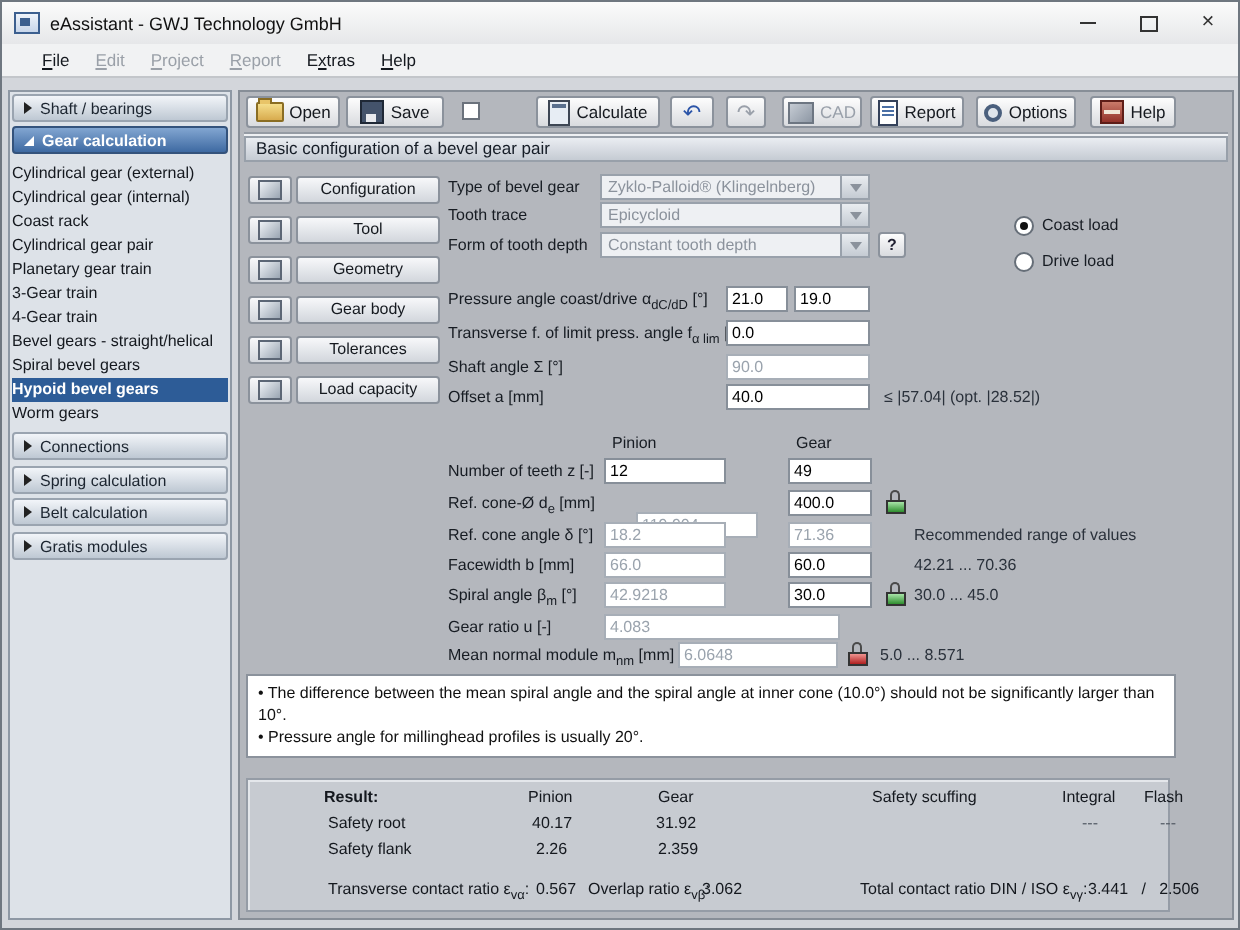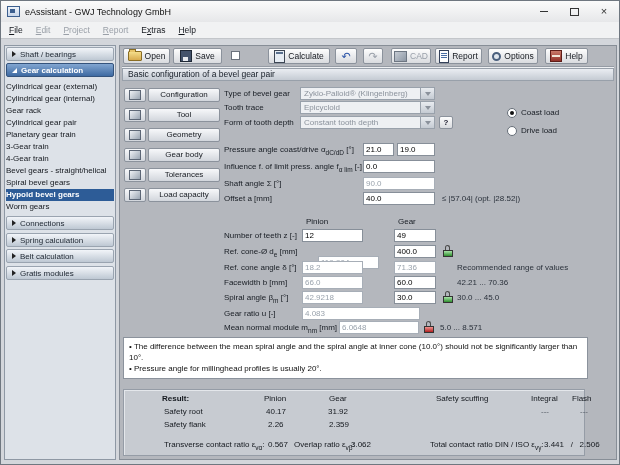--- a/index.html
+++ b/index.html
@@ -11,21 +11,21 @@
   .appicon{width:13px;height:11px;margin:0 5px 0 6px;background:linear-gradient(#eef3fa,#c8d6ea);border:1px solid #3c5f8f;box-sizing:border-box;position:relative;}
   .appicon::after{content:"";position:absolute;left:2px;top:2px;width:5px;height:4px;background:#3c5f8f;}
   .wtitle{font-size:9px;color:#111;}
   .winbtns{margin-left:auto;display:flex;height:100%;}
   .wbtn{width:30px;height:100%;display:flex;align-items:center;justify-content:center;color:#333;}
   .glyph-min{width:8px;height:1px;background:#333;}
   .glyph-max{width:7px;height:6px;border:1px solid #333;}
   .glyph-close{font-size:11px;line-height:1;}
 
   
-  .menubar{position:absolute;left:0;top:21px;right:0;height:16px;background:#f1f2f3;border-bottom:1px solid #c3c6ca;display:flex;align-items:center;padding-left:8px;gap:13px;font-size:8.5px;}
+  .menubar{position:absolute;left:0;top:21px;right:0;height:16px;background:#f1f2f3;border-bottom:1px solid #c3c6ca;display:flex;align-items:center;padding-left:20px;gap:13px;font-size:8.5px;}
   .mitem{color:#15191f;}
   .mitem u{text-decoration:underline;}
   .mitem.dis{color:#9aa0a8;text-align:right;}
 
   
   .content{position:absolute;left:0;top:38px;right:0;bottom:0;background:#d3d6db;}
 
   
   .sidebar{position:absolute;left:3px;top:6px;width:112px;height:415px;background:#dde2e8;border:1px solid #8e98a4;box-sizing:border-box;}
   .shead{position:absolute;left:1px;width:108px;height:14px;box-sizing:border-box;background:linear-gradient(#f2f5f9,#bec8d3);border:1px solid #9aa4b0;border-radius:2px;display:flex;align-items:center;padding-left:5px;gap:4px;color:#1c2530;}
@@ -130,21 +130,21 @@
       <div class="shead" style="top:1px">
         <span class="tri-r"></span>
         <span>Shaft / bearings</span>
       </div>
       <div class="shead blue" style="top:17px">
         <span class="tri-exp"></span>
         <span>Gear calculation</span>
       </div>
       <div class="sitem" style="top:35px">Cylindrical gear (external)</div>
       <div class="sitem" style="top:47px">Cylindrical gear (internal)</div>
-      <div class="sitem" style="top:59px">Gear rack</div>
+      <div class="sitem" style="top:59px">Coast rack</div>
       <div class="sitem" style="top:71px">Cylindrical gear pair</div>
       <div class="sitem" style="top:83px">Planetary gear train</div>
       <div class="sitem" style="top:95px">3-Gear train</div>
       <div class="sitem" style="top:107px">4-Gear train</div>
       <div class="sitem" style="top:119px">Bevel gears - straight/helical</div>
       <div class="sitem" style="top:131px">Spiral bevel gears</div>
       <div class="sitem sel" style="top:143px">Hypoid bevel gears</div>
       <div class="sitem" style="top:155px">Worm gears</div>
       <div class="shead" style="top:170px">
         <span class="tri-r"></span>
@@ -247,21 +247,21 @@
 
       <span class="radio on" style="left:387px;top:62px"></span>
       <span class="rlbl" style="left:401px;top:62px">Coast load</span>
       <span class="radio" style="left:387px;top:80px"></span>
       <span class="rlbl" style="left:401px;top:80px">Drive load</span>
 
       <span class="lbl" style="top:97px"><span>Pressure angle coast/drive α</span><sub>dC/dD</sub><span> [°]</span></span>
       <input class="fld" style="left: 243px; top: 97px; width: 31px;" readonly="" value="21.0">
       <input class="fld" style="left: 277px; top: 97px; width: 38px;" readonly="" value="19.0">
 
-      <span class="lbl" style="top:114px"><span>Influence f. of limit press. angle f</span><sub>α lim</sub><span> [-]</span></span>
+      <span class="lbl" style="top:114px"><span>Transverse f. of limit press. angle f</span><sub>α lim</sub><span> [-]</span></span>
       <input class="fld" style="left: 243px; top: 114px; width: 72px;" readonly="" value="0.0">
 
       <span class="lbl" style="top:131px">Shaft angle Σ [°]</span>
       <input class="fld dis" style="left: 243px; top: 131px; width: 72px;" readonly="" value="90.0">
 
       <span class="lbl" style="top:146px">Offset a [mm]</span>
       <input class="fld" style="left: 243px; top: 146px; width: 72px;" readonly="" value="40.0">
       <span class="note" style="left:322px;top:146px">≤ |57.04| (opt. |28.52|)</span>
 
       <span class="colhdr" style="left:186px;top:170px">Pinion</span>

